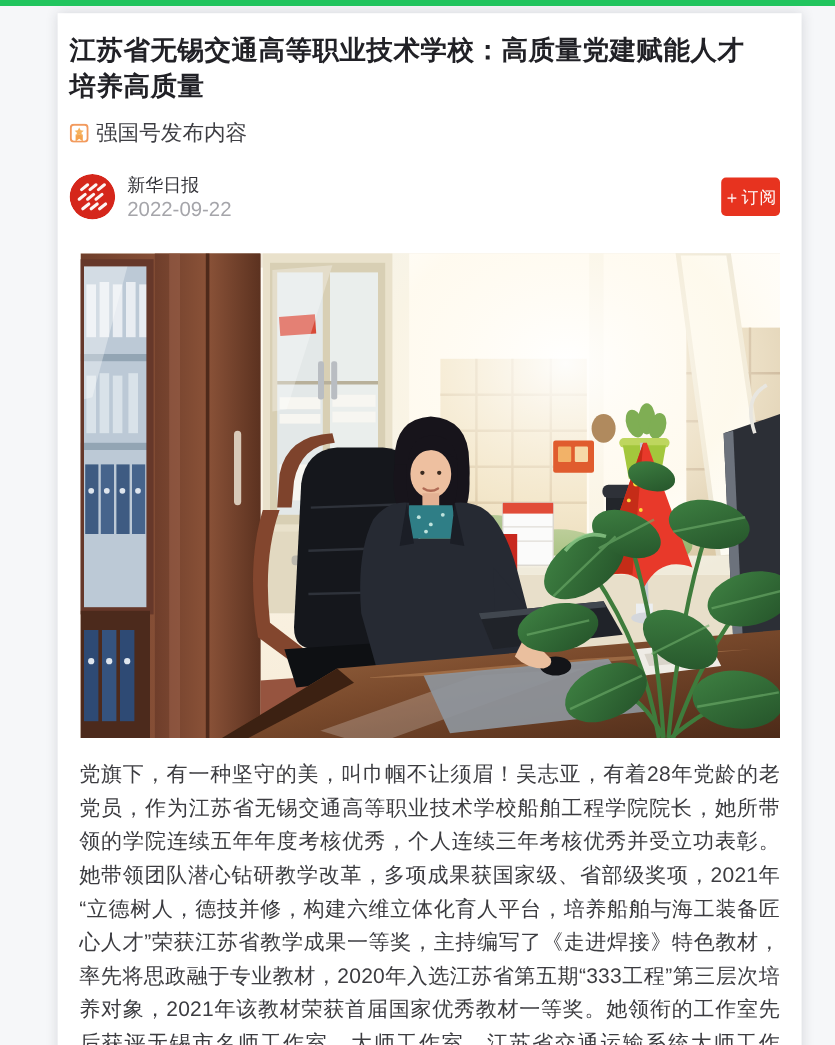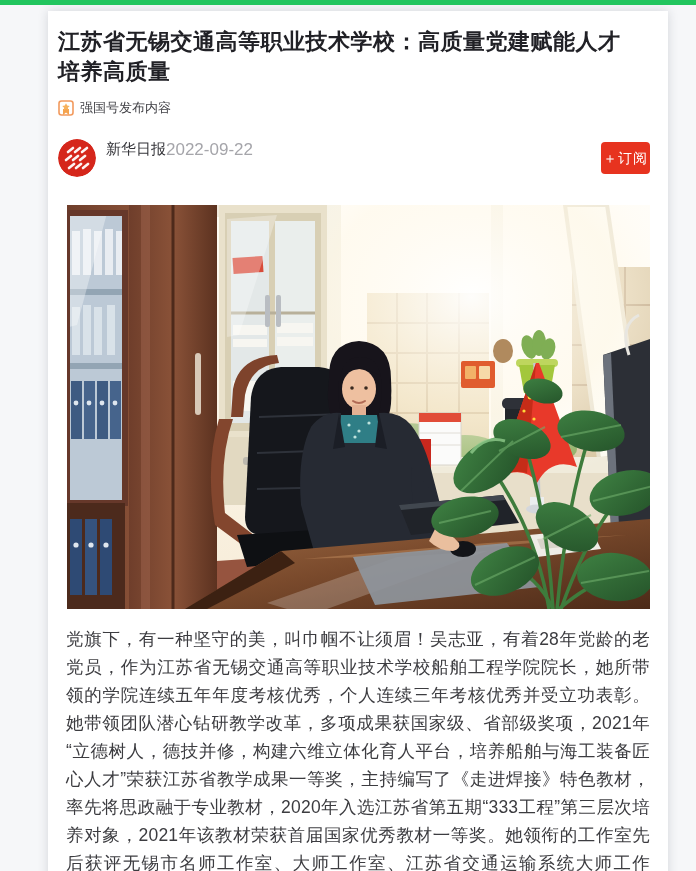--- a/index.html
+++ b/index.html
@@ -31,29 +31,29 @@
     line-height:30px;
     font-weight:bold;
     color:#212126;
     letter-spacing:.5px;
   }
   .badge-row{
     margin-top:12px;
     display:flex;align-items:center;gap:6px;
   }
   .badge-icon{width:16px;height:16px;display:block;flex:0 0 auto;}
-  .badge-label{font-size:13px;color:#3f3f44;}
+  .badge-label{font-size:18px;color:#3f3f44;}
   .publisher-row{
     margin-top:22px;
     display:flex;align-items:flex-start;gap:10px;
     position:relative;
     height:40px;
   }
   .avatar{width:38px;height:38px;border-radius:50%;display:block;flex:0 0 auto;}
-  .pub-meta{display:flex;flex-direction:row;justify-content:center;}
+  .pub-meta{display:flex;flex-direction:column;justify-content:center;}
   .pub-name{font-size:15px;color:#333338;line-height:19px;}
   .pub-date{font-size:17px;color:#a5a5aa;line-height:17px;margin-top:2px;}
   .subscribe-btn{
     position:absolute;right:8px;top:3px;
     background:#e7331f;color:#ffffff;
     border:none;border-radius:4px;
     font-size:14px;line-height:1;
     padding:9px 2px;
     font-family:inherit;
     cursor:pointer;

